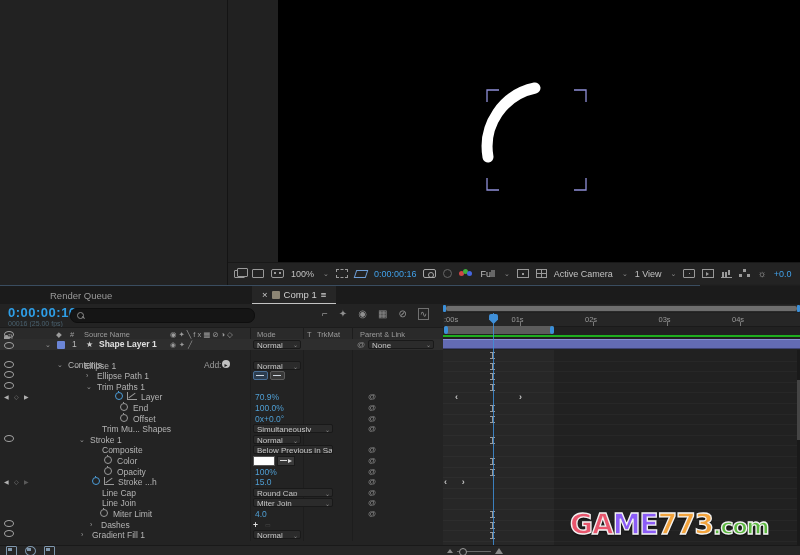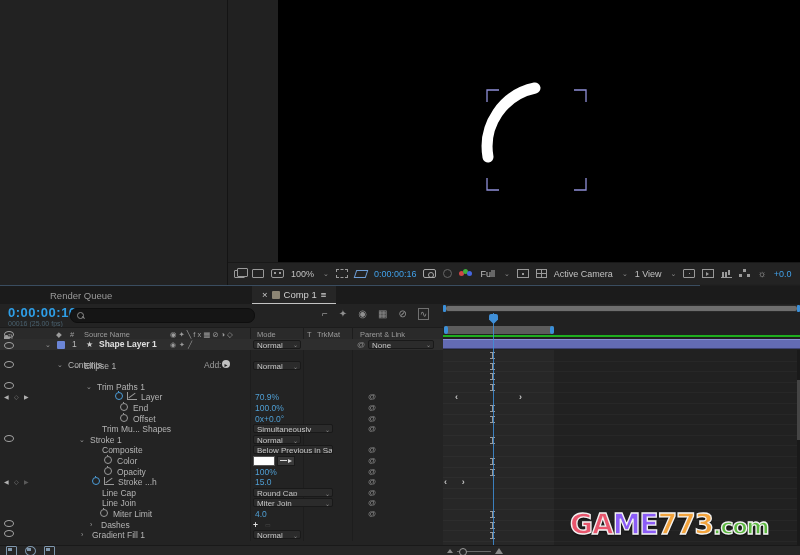--- a/index.html
+++ b/index.html
@@ -243,20 +243,27 @@
           <span style="left: 68px;">Contents</span>
           <span style="left: 204px; color: rgb(156, 156, 156);">Add:</span>
           <span class="addbtn">▸</span>
         </div>
         <div class="prow" style="top: 74.6px;">
           <span class="eye"></span>
           <span class="twirl" style="left: 73px;">⌄</span>
           <span style="left: 84px;">Ellipse 1</span>
           <span class="dd" style="left: 253px; width: 48px;"><b style="font-weight: normal;">Normal</b><i>⌄</i></span>
         </div>
+        <div class="prow" style="top: 85.2px;">
+          <span class="eye"></span>
+          <span class="twirl" style="left: 86px;">›</span>
+          <span style="left: 97px;">Ellipse Path 1</span>
+          <span class="pathdir" style="left: 253px;"></span>
+          <span class="pathdir gray" style="left: 270px;"></span>
+        </div>
         <div class="prow" style="top: 95.8px;">
           <span class="eye"></span>
           <span class="twirl" style="left: 86px;">⌄</span>
           <span style="left: 97px;">Trim Paths 1</span>
         </div>
         <div class="prow" style="top: 106.4px;">
           <span class="navk" style="left: 4px;">◀</span>
           <span class="navk mid" style="left: 14px;">◇</span>
           <span class="navk" style="left: 24px;">▶</span>
           <span class="sw on" style="left: 115px;"></span>
@@ -352,20 +359,31 @@
       <span class="pane-tgl" style="border-radius:50%;"></span>
       <span class="pane-tgl"></span>
     </div>
 
     <div class="abs tl-right">
       <div class="navigator">
         <span class="bar"></span>
         <span class="cap" style="left:0;"></span>
         <span class="cap" style="right:0;"></span>
       </div>
+      <div class="ruler" id="time-ruler">
+          <span class="tick-label" style="left: 1px;">:00s</span>
+          <span class="tick-label" style="left: 68.5px;">01s</span>
+          <span class="tick-mark" style="left: 76.5px;"></span>
+          <span class="tick-label" style="left: 142px;">02s</span>
+          <span class="tick-mark" style="left: 150px;"></span>
+          <span class="tick-label" style="left: 215.5px;">03s</span>
+          <span class="tick-mark" style="left: 223.5px;"></span>
+          <span class="tick-label" style="left: 289px;">04s</span>
+          <span class="tick-mark" style="left: 297px;"></span>
+        </div>
       <div class="workarea"></div>
       <div class="cacheline"></div>
       <div class="layerbar"></div>
       <div class="zone-light"></div>
       <div id="track-rows">
           <div class="trow" style="top: 46px;">
             <span class="ibeam" style="left: 47.04px; top: 2px;"></span>
           </div>
           <div class="trow" style="top: 56.6px;">
             <span class="ibeam" style="left: 47.04px; top: 2px;"></span>

